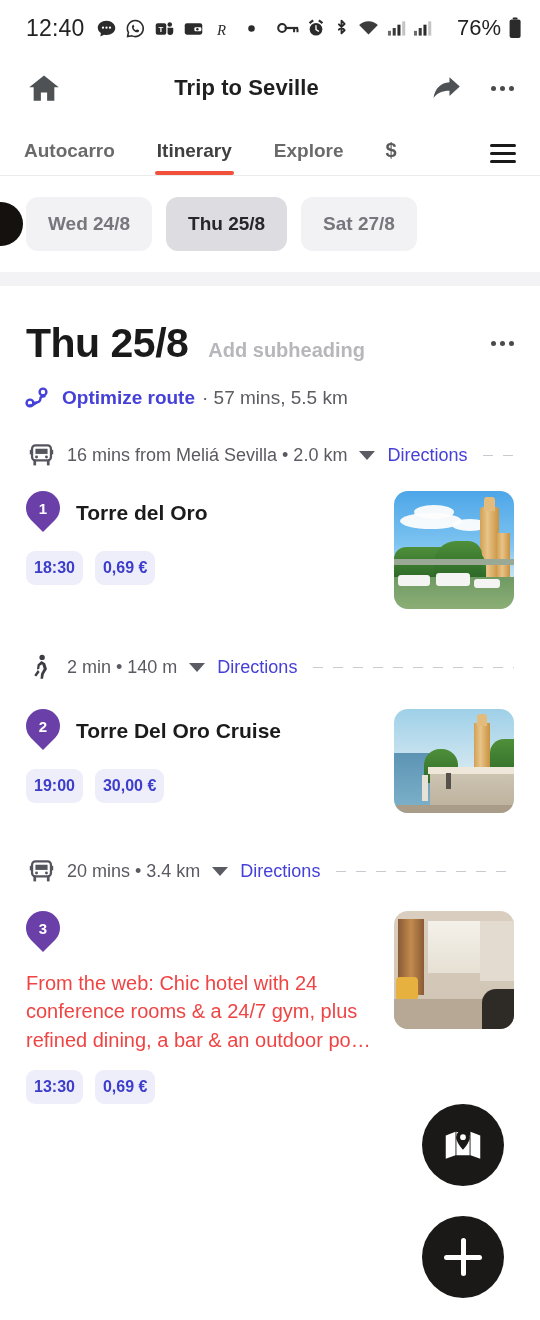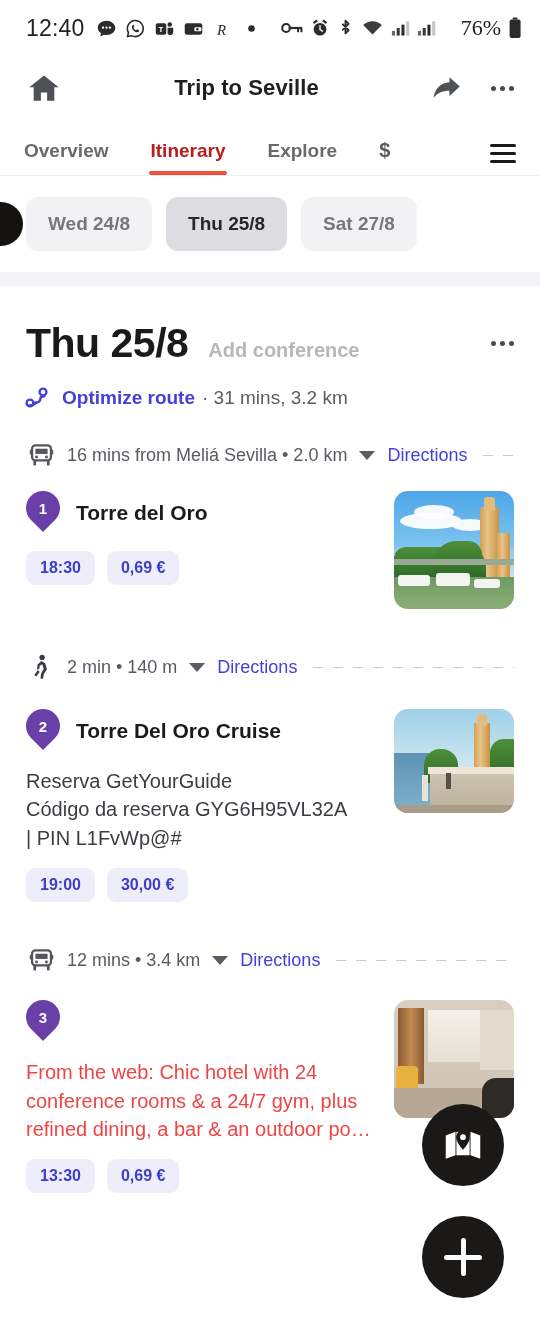--- a/index.html
+++ b/index.html
@@ -14,21 +14,21 @@
   
   .statusbar {
     height:56px; display:flex; align-items:center;
     padding:0 18px 0 26px; background:#fff;
     color:#2b2b2b;
   }
   .sb-clock { font-size:23px; letter-spacing:.2px; color:#232323; }
   .sb-left-icons { display:flex; align-items:center; gap:8px; margin-left:11px; }
   .sb-spacer { flex:1; }
   .sb-right-icons { display:flex; align-items:center; gap:7px; }
-  .sb-batt-txt { font-size:22px; color:#232323; margin-left:18px;font-family:Liberation Serif, serif; }
+  .sb-batt-txt { font-size:22px; color:#232323; margin-left:18px; }
   .sbi { display:inline-flex; align-items:center; justify-content:center; }
 
   
   .appbar {
     height:64px; display:flex; align-items:center;
     padding:0 26px; background:#fff;gap:24px;
   }
   .appbar-title {
     flex:1; text-align:center; font-size:22px; font-weight:bold;
     color:#1f1f1f; letter-spacing:.1px;
@@ -40,21 +40,21 @@
   
   .tabs {
     display:flex; align-items:flex-end; height:56px;
     padding:0 24px; border-bottom:1px solid #ececec; background:#fff;
   }
   .tab {
     font-size:19px; color:#6a6a6a; font-weight:bold;
     padding-bottom:13px; margin-right:42px; position:relative;
     white-space:nowrap;
   }
-  .tab.active { color:#b91c1c;margin-top:44px; }
+  .tab.active { color:#404040;margin-top:44px; }
   .tab.active::after {
     content:""; position:absolute; left:-2px; right:-2px; bottom:0;
     height:4px; background:#f1513b; border-radius:2px;
   }
   .tab-money { font-size:20px; color:#5a5a5a; font-weight:bold; padding-bottom:13px; margin-right:0; }
   .tabs-spacer { flex:1; }
   .hamburger { padding-bottom:12px; display:flex; flex-direction:column; gap:5px; }
   .hamburger i { display:block; width:26px; height:3px; background:#1a1a1a; border-radius:2px; }
 
   
@@ -121,21 +121,21 @@
     position:absolute; left:0; top:0; width:34px; height:34px;
     display:flex; align-items:center; justify-content:center;
     font-size:15px; font-weight:bold; color:#fff;
   }
   .card-title { font-size:21px; font-weight:bold; color:#1b1b1b; margin-left:16px; }
   .card-desc { font-size:20px; color:#3c3c42; line-height:1.42; margin-top:14px; }
   .card-desc.muted { color:#ef4444; }
   .chips { display:flex; gap:12px; margin-top:16px; }
   .chip {
     background:#eeeefa; color:#3d3dcb; font-size:16px; font-weight:bold;
-    border-radius:9px; padding:8px 14px; white-space:nowrap;
+    border-radius:9px; padding:8px 8px; white-space:nowrap;
   }
   .thumb {
     width:120px; height:118px; flex:0 0 120px; border-radius:14px;
     overflow:hidden; position:relative;
   }
   .thumb.small { height:104px; }
 
   
   .scene { position:absolute; inset:0; }
   .sky { position:absolute; inset:0; background:linear-gradient(#4da6e8 0%,#7cc3f0 45%,#bfe0f3 70%); }
@@ -289,21 +289,21 @@
       </span>
       <span class="dots3">
           <i></i>
           <i></i>
           <i></i>
         </span>
     </span>
   </div>
 
   <div class="tabs">
-    <span class="tab">Overview</span>
+    <span class="tab">Autocarro</span>
     <span class="tab active">Itinerary</span>
     <span class="tab">Explore</span>
     <span class="tab-money">$</span>
     <span class="tabs-spacer"></span>
     <span class="hamburger">
         <i></i>
         <i></i>
         <i></i>
       </span>
   </div>
@@ -316,40 +316,40 @@
 
     </div>
     <div class="scroll-left-fab"></div>
   </div>
   <div class="daterow-underline"></div>
 
   <div class="content">
 
     <div class="dayhead">
       <span class="day-title">Thu 25/8</span>
-      <span class="day-sub">Add conference</span>
+      <span class="day-sub">Add subheading</span>
       <span class="dayhead-spacer"></span>
       <span class="dots3" style="align-self:center;">
           <i></i>
           <i></i>
           <i></i>
         </span>
     </div>
 
     <div class="optimize-row">
       <span style="display:inline-flex;">
         <svg width="30" height="26" viewBox="0 0 30 26">
           <circle cx="6" cy="18" r="3.4" fill="none" stroke="#4540d8" stroke-width="2.4"></circle>
           <circle cx="19" cy="7" r="3.4" fill="none" stroke="#4540d8" stroke-width="2.4"></circle>
           <path d="M9.4 18c4 0 7-1.5 7-4.2 0-2 2-2.5 4-2.5" fill="none" stroke="#4540d8" stroke-width="2.4" stroke-linecap="round"></path>
           <path d="M12.5 17.5c-2.5 2.5-5 3-7 3" fill="none" stroke="#4540d8" stroke-width="2.4" stroke-linecap="round"></path>
         </svg>
       </span>
       <span class="optimize-link">Optimize route</span>
-      <span class="optimize-meta">· 31 mins, 3.2 km</span>
+      <span class="optimize-meta">· 57 mins, 5.5 km</span>
     </div>
 
     <div class="transit">
       <span class="transit-ico">
         <svg width="27" height="27" viewBox="0 0 24 24">
             <rect x="3.6" y="3" width="16.8" height="13.4" rx="3" fill="none" stroke="#55555d" stroke-width="2"></rect>
             <rect x="6.6" y="6" width="10.8" height="4.6" fill="#55555d"></rect>
             <circle cx="7.6" cy="13.4" r="1.3" fill="#55555d"></circle>
             <circle cx="16.4" cy="13.4" r="1.3" fill="#55555d"></circle>
             <rect x="4.8" y="16.6" width="2.4" height="4.2" fill="#55555d"></rect>
@@ -414,23 +414,20 @@
 
     <div class="card" style="padding-top:24px;">
       <div class="card-main">
         <div class="card-titlerow">
           <span class="pin">
             <span class="pin-body"></span>
             <span class="pin-num">2</span>
           </span>
           <span class="card-title">Torre Del Oro Cruise</span>
         </div>
-        <div class="card-desc" style="white-space:pre-line;">Reserva GetYourGuide
-Código da reserva GYG6H95VL32A
-| PIN L1FvWp@#</div>
         <div class="chips">
           <span class="chip">19:00</span>
           <span class="chip">30,00 €</span>
         </div>
       </div>
       <div class="thumb small">
         <span class="scene">
           <span class="sky" style="background:linear-gradient(#9fd0e8 0%,#cfe6f0 55%);"></span>
           <span class="riverblue" style="left:0;top:44px;width:46px;height:60px;"></span>
           <span class="tower" style="left:80px;top:14px;width:16px;height:58px;"></span>
@@ -452,21 +449,21 @@
             <rect x="3.6" y="3" width="16.8" height="13.4" rx="3" fill="none" stroke="#55555d" stroke-width="2"></rect>
             <rect x="6.6" y="6" width="10.8" height="4.6" fill="#55555d"></rect>
             <circle cx="7.6" cy="13.4" r="1.3" fill="#55555d"></circle>
             <circle cx="16.4" cy="13.4" r="1.3" fill="#55555d"></circle>
             <rect x="4.8" y="16.6" width="2.4" height="4.2" fill="#55555d"></rect>
             <rect x="16.8" y="16.6" width="2.4" height="4.2" fill="#55555d"></rect>
             <rect x="1.6" y="7" width="2" height="4" fill="#55555d"></rect>
             <rect x="20.4" y="7" width="2" height="4" fill="#55555d"></rect>
           </svg>
       </span>
-      <span class="transit-txt">12 mins • 3.4 km</span>
+      <span class="transit-txt">20 mins • 3.4 km</span>
       <span class="transit-caret"></span>
       <span class="transit-dir">Directions</span>
       <span class="transit-dash"></span>
     </div>
 
     <div class="card" style="padding-top:22px;">
       <div class="card-main">
         <div class="card-titlerow">
           <span class="pin">
             <span class="pin-body"></span>

